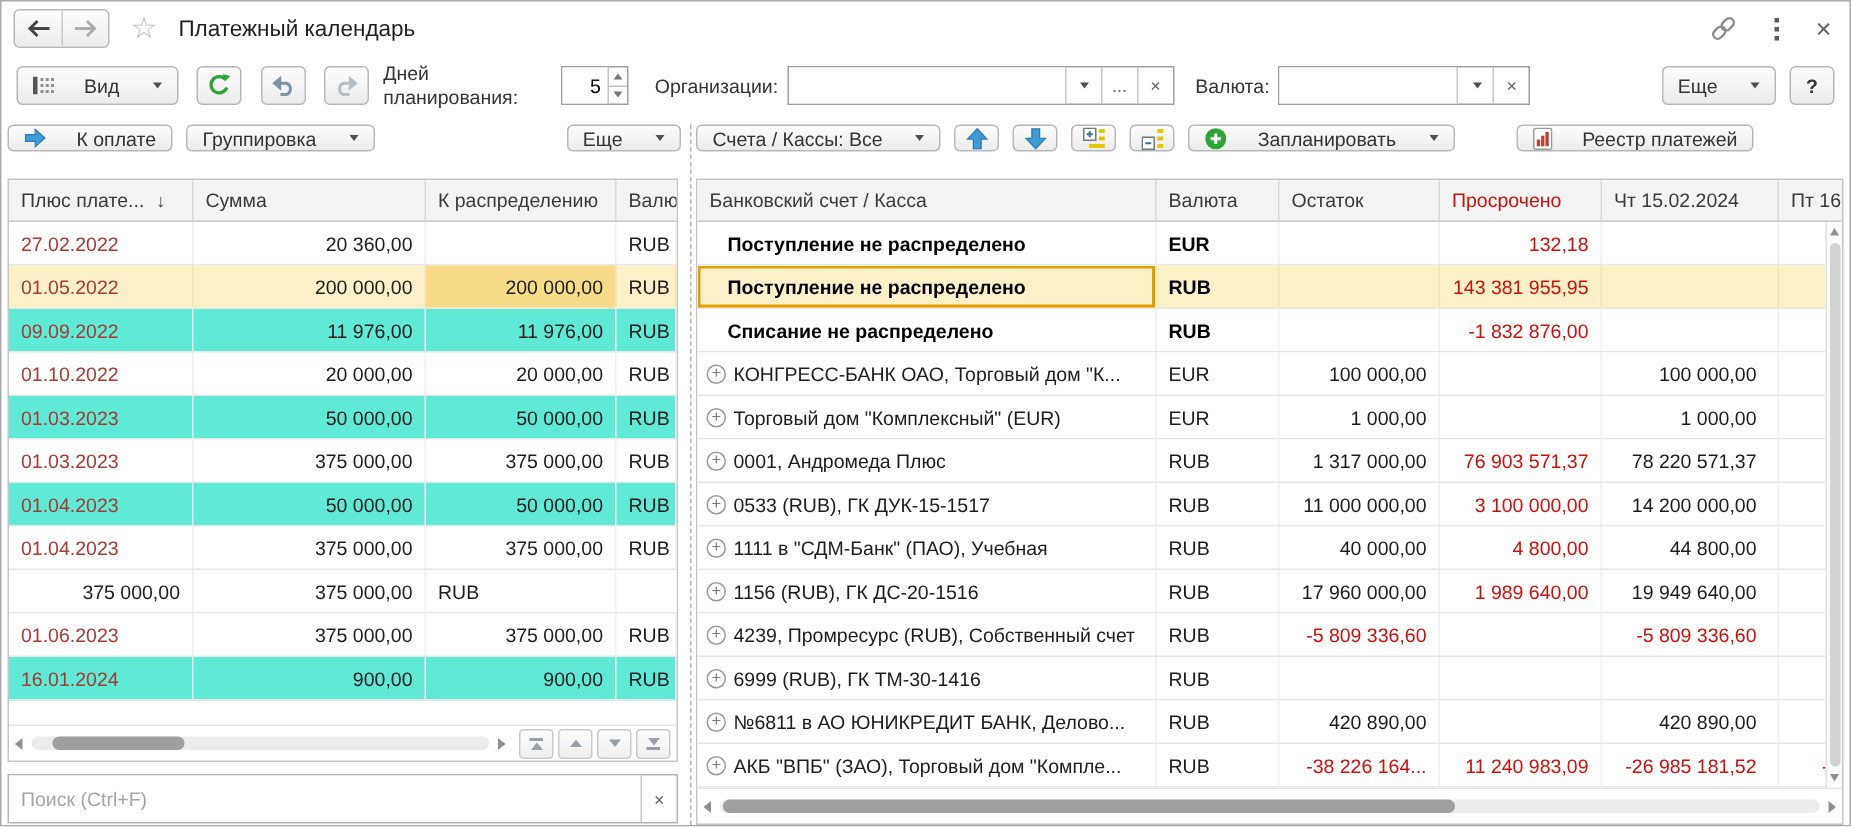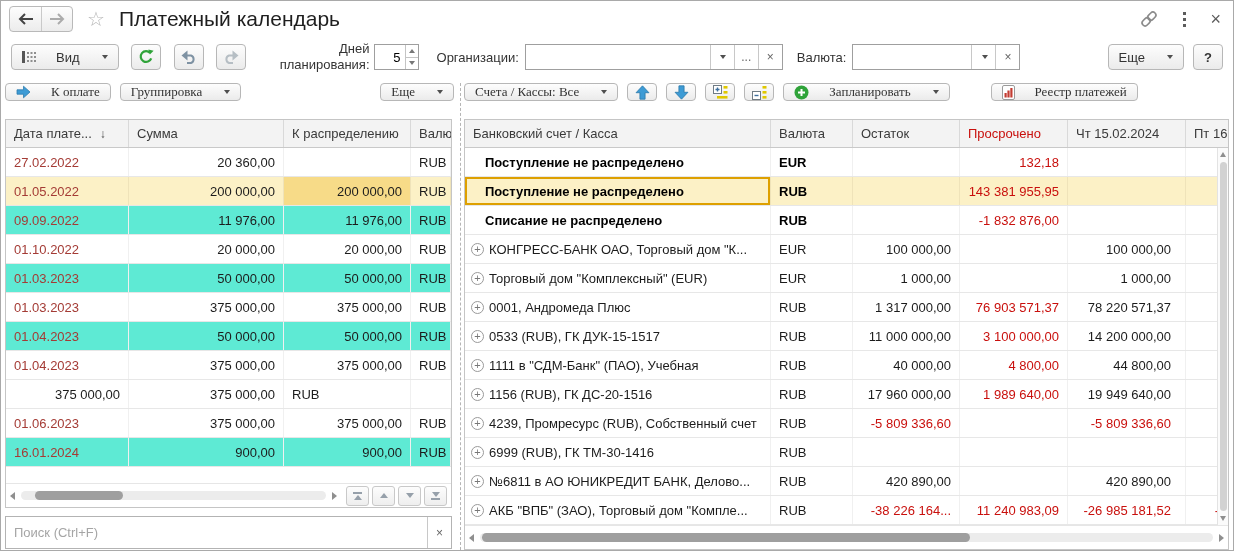--- a/index.html
+++ b/index.html
@@ -11,57 +11,57 @@
   }
   .window { width:1234px; height:551px; background:#fff; border:1px solid #a9a9a9; position:relative; }
 
   
   .titlebar { height:36px; display:flex; align-items:center; padding:0 12px 0 8px; }
   .navgroup { display:flex; border:1px solid #b9b9b9; border-radius:4px; overflow:hidden;
               background:linear-gradient(#fdfdfd,#ececec); }
   .navbtn { width:31px; height:24px; display:flex; align-items:center; justify-content:center; cursor:default; }
   .navbtn + .navbtn { border-left:1px solid #c9c9c9; }
   .star { color:#b8b8b8; font-size:20px; margin-left:14px; line-height:1; }
-  .title { font-size:21px; color:#1f1f1f; margin-left:14px; white-space:nowrap; }
+  .title { font-size:15px; color:#1f1f1f; margin-left:14px; white-space:nowrap; }
   .tb-right { margin-left:auto; display:flex; align-items:center; gap:24px; }
   .kebab { display:flex; flex-direction:column; align-items:center; }
   .kdot { width:3px; height:3px; background:#5c5c5c; margin:1.5px 0; }
   .closex { font-size:18px; color:#5c5c5c; line-height:1; }
 
   
   .toolbar { height:40px; display:flex; align-items:center; padding:0 10px; }
   .btn { height:26px; border:1px solid #b7b7b7; border-radius:4px;
          background:linear-gradient(#fdfdfd,#ebebeb); display:inline-flex; align-items:center;
          gap:20px; padding:0 10px; color:#333; white-space:nowrap; cursor:default; font-size:13px; }
   .btn.icon { width:30px; padding:0; justify-content:center; }
   .caret { width:0; height:0; border-left:3.5px solid transparent; border-right:3.5px solid transparent;
            border-top:4px solid #4f4f4f; margin-left:2px; }
   .lbl { color:#333; white-space:nowrap; }
-  .dayslabel { width:114px; line-height:1.2; margin-left:10px; color:#333;text-align:right; }
+  .dayslabel { width:114px; line-height:1.2; margin-left:10px; color:#333; }
   .spin { display:flex; height:26px; border:1px solid #9f9f9f; background:#fff; margin-left:4px; }
   .spin input { width:30px; border:0; outline:none; text-align:right; padding-right:4px; font:inherit; }
   .spinbtns { width:13px; border-left:1px solid #c4c4c4; display:flex; flex-direction:column; }
   .spinbtns span { flex:1; display:flex; align-items:center; justify-content:center; }
   .sa-up { width:0;height:0;border-left:3px solid transparent;border-right:3px solid transparent;border-bottom:4px solid #777; }
   .sa-dn { width:0;height:0;border-left:3px solid transparent;border-right:3px solid transparent;border-top:4px solid #777; }
   .combo { display:flex; align-items:stretch; height:26px; border:1px solid #9f9f9f; background:#fff; margin-left:6px; }
   .combo input { border:0; outline:none; flex:1; min-width:0; font:inherit; padding:0 6px; }
   .seg { width:24px; border-left:1px solid #c8c8c8; display:flex; align-items:center; justify-content:center;
          color:#666; font-size:12px; cursor:default; }
   .combo.org { width:258px; } .combo.curr { width:168px; }
   .tspacer { flex:1; }
   .btn.help { width:30px; padding:0; justify-content:center; font-weight:bold; color:#333; }
 
   
   .main { display:flex; height:473px; padding:6px 4px 0 4px; align-items:flex-start; }
   .lpanel { width:449px; flex:none; }
   .splitter { width:7px; align-self:stretch; border-right:1px dashed #b5b5b5; margin-right:0; }
   .rpanel { flex:1; min-width:0; padding-left:3px; }
   .ptoolbar { height:36px; display:flex; align-items:flex-start; gap:9px; }
-  .ptoolbar .btn { height:18px;font-family:Liberation Serif, serif; }
+  .ptoolbar .btn { height:18px; }
   .mla { margin-left:auto; }
   .reg { margin-left:32px; }
 
   
   .tframe { border:1px solid #c5c5c5; background:#fff; display:flex; flex-direction:column; }
   .ltable { width:447px; height:389px; }
   .rtable { width:100%; height:431px; }
   .lhead,.lrow { display:grid; grid-template-columns:123px 155px 127px minmax(0,1fr); }
   .rhead,.rrow { display:grid; grid-template-columns:306px 82px 107px 108px 118px minmax(0,1fr); }
   .lhead,.rhead { height:28px; background:#f3f3f3; border-bottom:1px solid #c9c9c9; flex:none; }
@@ -249,21 +249,21 @@
         </button>
         <button class="btn mla">
           <span>Еще</span>
           <i class="caret"></i>
         </button>
       </div>
 
       <div class="tframe ltable">
         <div class="lhead">
           <div class="th">
-            <span>Дата плате...</span>
+            <span>Плюс плате...</span>
             <span class="sort">↓</span>
           </div>
           <div class="th">Сумма</div>
           <div class="th">К распределению</div>
           <div class="th">Валюта</div>
         </div>
         <div class="lbody">
             <div class="lrow">
               <div class="lc c-date">27.02.2022</div>
               <div class="lc c-num">20 360,00</div>

